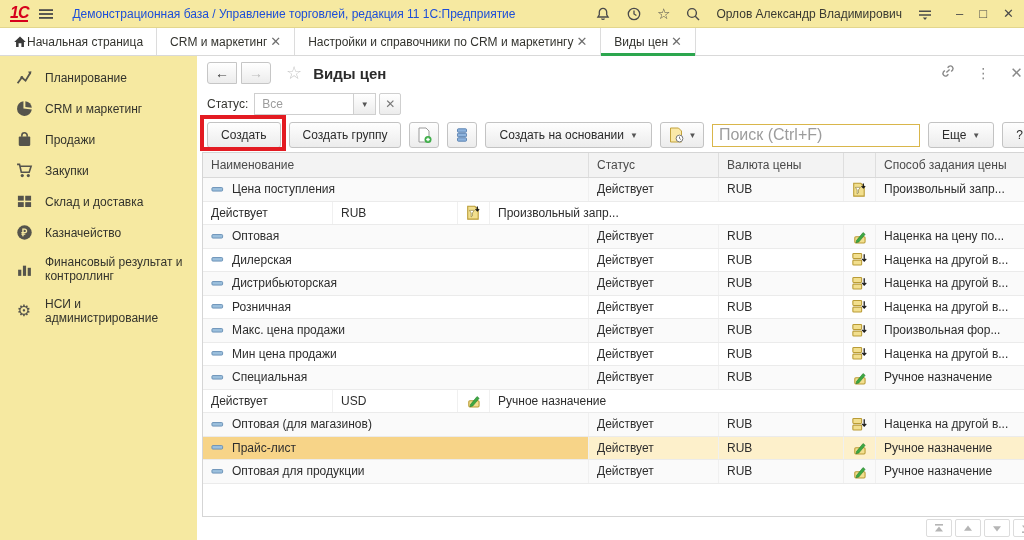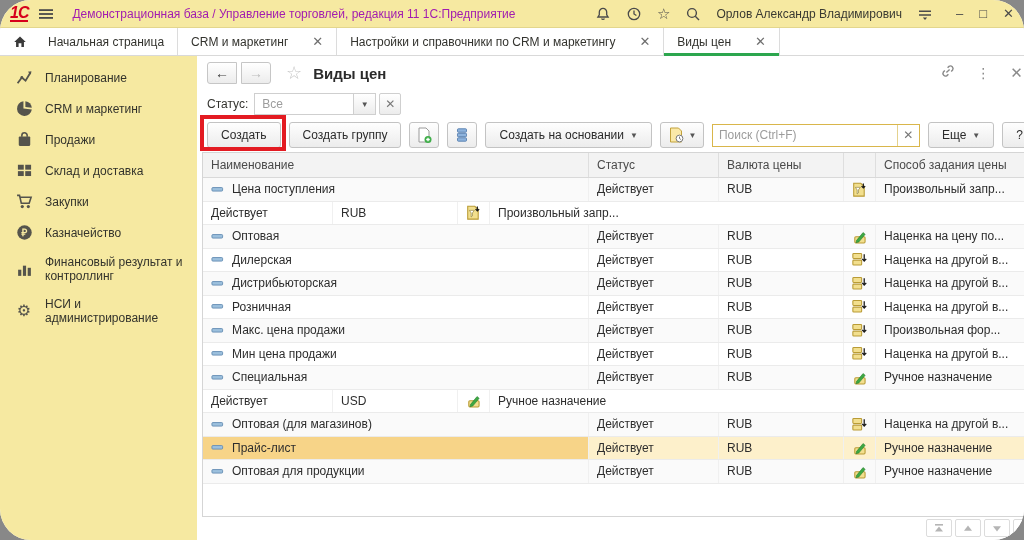--- a/index.html
+++ b/index.html
@@ -1,34 +1,34 @@
 <!DOCTYPE html>
 <html style="--titlebar-yellow: #f6e9a1; --active-tab-green: #2ca64e; --highlight-red: #e31b22; --selected-row-yellow: #fdf0cb; --selected-cell-orange: #f7d488; --search-border-yellow: #d9b64b;"><head>
 <meta charset="utf-8">
 <style>
   * { margin:0; padding:0; box-sizing:border-box; }
   html,body { background:#888; }
   body { font-family:"Liberation Sans", sans-serif; }
-  .window { width:1024px; height:540px; background:#fff; position:relative; overflow:hidden; margin:0 auto;border-radius:31px; }
+  .window { width:1024px; height:540px; background:#fff; position:relative; overflow:hidden; margin:0 auto; }
 
   
   .titlebar { height:28px; background:var(--titlebar-yellow,#f6e9a1); display:flex; align-items:center; padding:0 10px; gap:10px; border-bottom:1px solid #e3d68d; }
   .logo { color:#d6001c; font-weight:bold; font-style:italic; font-size:16px; letter-spacing:-1px; border-bottom:2px solid #d6001c; line-height:14px; }
   .hamburger { display:flex; }
-  .win-title { font-size:12px; color:#a21caf; margin-left:8px; white-space:nowrap;text-align:right; }
+  .win-title { font-size:12px; color:#1d4ed8; margin-left:8px; white-space:nowrap;text-align:right; }
   .titlebar-right { margin-left:auto; display:flex; align-items:center; gap:15px; }
   .tb-icon { display:flex; align-items:center; cursor:default; }
   .glyph-star { font-size:15px; color:#4a4a4a; line-height:14px; }
   .user-name { font-size:12px; color:#3a3a32; white-space:nowrap; }
   .win-controls { display:flex; gap:16px; margin-left:8px; align-items:center; }
   .win-controls span { font-size:13px; color:#4a4a4a; line-height:14px; }
 
   
   .tabbar { height:28px; background:#fff; border-bottom:1px solid #d9d9d9; display:flex; align-items:stretch; }
-  .tab { display:flex; align-items:center; gap:21px; padding:0 13px; border-right:1px solid #dcdcdc; font-size:12px; color:#33332e; position:relative; white-space:nowrap; cursor:default; }
+  .tab { display:flex; align-items:center; gap:0; padding:0 13px; border-right:1px solid #dcdcdc; font-size:12px; color:#33332e; position:relative; white-space:nowrap; cursor:default; }
   .tab.active::after { content:""; position:absolute; left:0; right:0; bottom:-1px; height:3px; background:var(--active-tab-green,#2ca64e); }
   .tab-close { color:#6e6e6e; font-size:13px; margin-left:3px; }
   .tab-icon { display:flex; }
 
   
   .app-body { display:flex; height:484px; }
   .sidebar { width:197px; background:var(--titlebar-yellow,#f6e9a1); padding-top:6px; flex:none; }
   .side-item { display:flex; align-items:center; gap:11px; padding:7px 4px 7px 14px; font-size:12px; color:#33332c; cursor:default; }
   .side-item .icon { width:20px; flex:none; display:flex; justify-content:center; align-items:center; }
   .glyph-gear { font-size:16px; color:#55544c; line-height:16px; }
@@ -53,21 +53,21 @@
   .combo-arrow { width:22px; height:22px; border:1px solid #cfcfcf; border-left:none; background:linear-gradient(#fff,#ececec); display:flex; align-items:center; justify-content:center; font-size:8px; color:#555; }
   .combo-x { width:22px; height:22px; border:1px solid #cfcfcf; background:linear-gradient(#fff,#ececec); display:flex; align-items:center; justify-content:center; font-size:12px; color:#777; margin-left:3px; border-radius:2px; }
 
   
   .toolbar { height:34px; display:flex; align-items:center; gap:8px; padding:0 10px; }
   .btn { height:26px; padding:0 13px; border:1px solid #c3c3c3; border-radius:3px; background:linear-gradient(#fefefe,#ececec); font-size:12px; color:#2b2b2b; display:inline-flex; align-items:center; gap:6px; white-space:nowrap; cursor:default; }
   .btn .arrow { font-size:8px; color:#555; }
   .icon-btn { width:30px; padding:0; justify-content:center; }
   .icon-btn.wide { width:44px; gap:3px; }
   .search-box { margin-left:auto; width:208px; height:23px; border:1px solid var(--search-border-yellow,#d9b64b); display:flex; align-items:center; background:#fff; }
-  .search-input { flex:1; border:none; outline:none; font-size:12px; color:#7f1d1d; padding:0 6px; font-family:"Liberation Sans",sans-serif; background:transparent; }
+  .search-input { flex:1; border:none; outline:none; font-size:16px; color:#7f1d1d; padding:0 6px; font-family:"Liberation Sans",sans-serif; background:transparent; }
   .search-input::placeholder { color:#9c9c9c; }
   .search-x { width:22px; align-self:stretch; border-left:1px solid #e4d28e; display:flex; align-items:center; justify-content:center; color:#777; font-size:12px; }
   .red-highlight { position:absolute; left:3px; top:59px; width:86px; height:36px; border:4px solid var(--highlight-red,#e31b22); z-index:6; pointer-events:none; }
 
   
   .table { position:absolute; left:5px; right:8px; top:96px; bottom:23px; border:1px solid #d5d5d5; display:flex; flex-direction:column; background:#fff; }
   .thead { height:25px; background:#f3f3f3; border-bottom:1px solid #d9d9d9; display:flex; font-size:12px; color:#4a4a4a; flex:none; }
   .th { display:flex; align-items:center; padding:0 8px; border-right:1px solid #dedede; overflow:hidden; white-space:nowrap; }
   .tbody { flex:1; overflow:hidden; }
   .tr { height:23.5px; display:flex; border-bottom:1px solid #ebebeb; font-size:12px; color:#2d2d2d; cursor:default; }
@@ -190,39 +190,39 @@
             <svg width="17" height="17" viewBox="0 0 16 16">
               <path d="M5.5 5.4V4.2a2.5 2.5 0 0 1 5 0v1.2" stroke="#55544c" stroke-width="1.5" fill="none"></path>
               <rect x="2.6" y="5.2" width="10.8" height="8.8" rx="1" fill="#55544c"></rect>
             </svg>
           </span>
           <span>Продажи</span>
         </div>
         <div class="side-item">
           <span class="icon">
             <svg width="17" height="17" viewBox="0 0 16 16">
+              <path d="M1 2.2h2.3L5 9.6h7.4l1.8-5.6H4" stroke="#55544c" stroke-width="1.5" fill="none"></path>
+              <circle cx="5.9" cy="12.8" r="1.5" fill="#55544c"></circle>
+              <circle cx="11.6" cy="12.8" r="1.5" fill="#55544c"></circle>
+            </svg>
+          </span>
+          <span>Закупки</span>
+        </div>
+        <div class="side-item">
+          <span class="icon">
+            <svg width="17" height="17" viewBox="0 0 16 16">
               <g fill="#55544c">
                 <rect x="1.8" y="2.6" width="5.5" height="4.6"></rect>
                 <rect x="8.7" y="2.6" width="5.5" height="4.6"></rect>
                 <rect x="1.8" y="8.6" width="5.5" height="4.6"></rect>
                 <rect x="8.7" y="8.6" width="5.5" height="4.6"></rect>
               </g>
             </svg>
           </span>
           <span>Склад и доставка</span>
-        </div>
-        <div class="side-item">
-          <span class="icon">
-            <svg width="17" height="17" viewBox="0 0 16 16">
-              <path d="M1 2.2h2.3L5 9.6h7.4l1.8-5.6H4" stroke="#55544c" stroke-width="1.5" fill="none"></path>
-              <circle cx="5.9" cy="12.8" r="1.5" fill="#55544c"></circle>
-              <circle cx="11.6" cy="12.8" r="1.5" fill="#55544c"></circle>
-            </svg>
-          </span>
-          <span>Закупки</span>
         </div>
         <div class="side-item">
           <span class="icon">
             <svg width="17" height="17" viewBox="0 0 16 16">
               <circle cx="8" cy="8" r="6.8" fill="#55544c"></circle>
               <text x="8" y="11.4" font-size="9.5" font-weight="bold" text-anchor="middle" fill="#f6e9a1">₽</text>
             </svg>
           </span>
           <span>Казначейство</span>
         </div>

